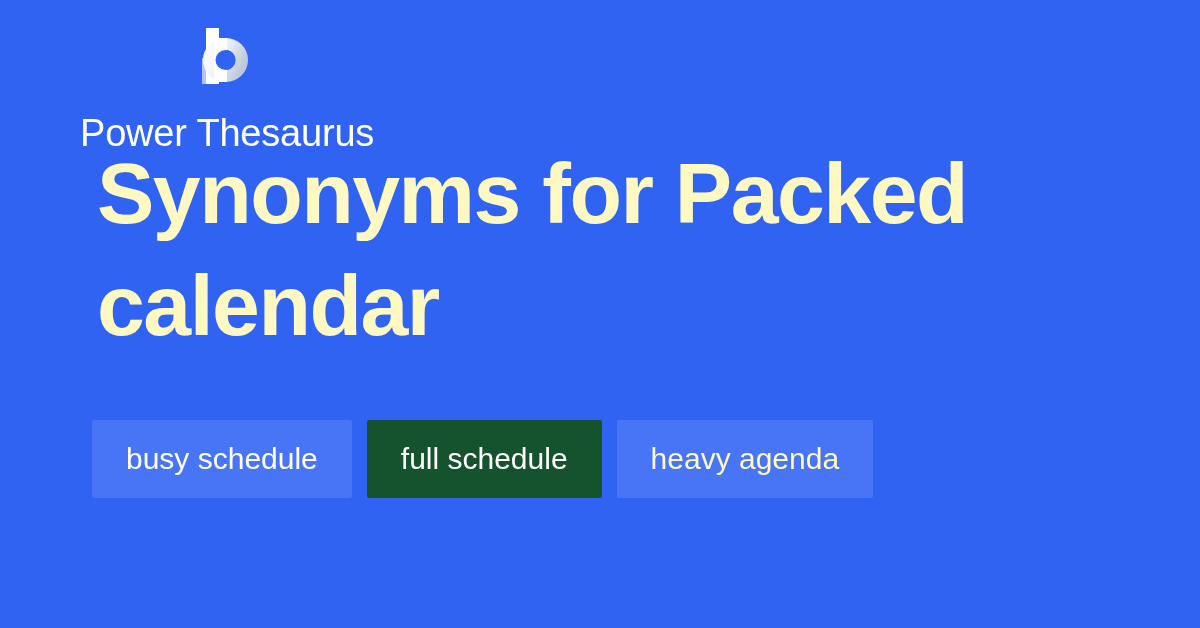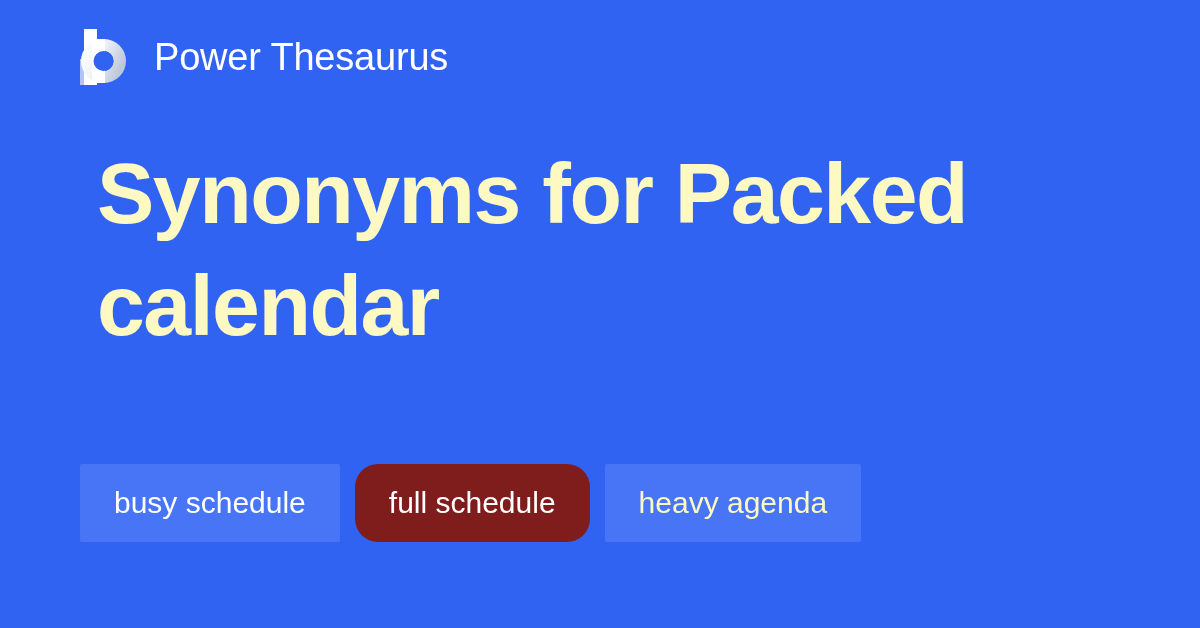--- a/index.html
+++ b/index.html
@@ -23,22 +23,23 @@
     box-sizing: border-box;
   }
 
   
   .brand {
     position: absolute;
     left: 80px;
     top: 28px;
     display: flex;
     align-items: center;
-    gap: 24px;
+    gap: 30px;
     height: 58px;
+    flex-direction: column;
   }
 
   .brand-logo {
     width: 50px;
     height: 56px;
     display: block;
     flex: 0 0 auto;
   }
 
   .brand-name {
@@ -62,28 +63,27 @@
     font-size: 86px;
     line-height: 112px;
     font-weight: 700;
     letter-spacing: -1.5px;
     font-family: "Liberation Sans", "DejaVu Sans", sans-serif;
   }
 
   
   .tags {
     position: absolute;
-    left: 80px;
+    left: 92px;
     top: 420px;
     width: 1040px;
     display: flex;
     flex-wrap: wrap;
     gap: 10px 15px;
     align-content: flex-start;
-    margin-top: 44px;
   }
 
   .tag {
     height: 78px;
     box-sizing: border-box;
     display: flex;
     align-items: center;
     justify-content: center;
     padding: 0 34px;
     background: #4775F6;
@@ -123,17 +123,17 @@
       <rect x="12" y="10" width="13" height="44" fill="#FFFFFF"></rect>
       <circle cx="23.5" cy="32" r="10" fill="#3163F3"></circle>
     </svg>
     <span class="brand-name" style="color: rgb(255, 255, 255);">Power Thesaurus</span>
   </div>
 
   <h1 class="headline" style="color: #fef9c3; margin-left: 17px;">Synonyms for Packed calendar</h1>
 
   <div class="tags">
     <span class="tag" style="background: rgb(71, 117, 246); color: rgb(255, 255, 255);">busy schedule</span>
-    <span class="tag" style="background: #7f1d1d; color: rgb(255, 255, 255); border-radius: 23px;">full schedule</span>
+    <span class="tag" style="background: #14532d; color: rgb(255, 255, 255);">full schedule</span>
     <span class="tag" style="background: rgb(71, 117, 246); color: #fef9c3;">heavy agenda</span>
   </div>
 
 </div>
 
 </body></html>

